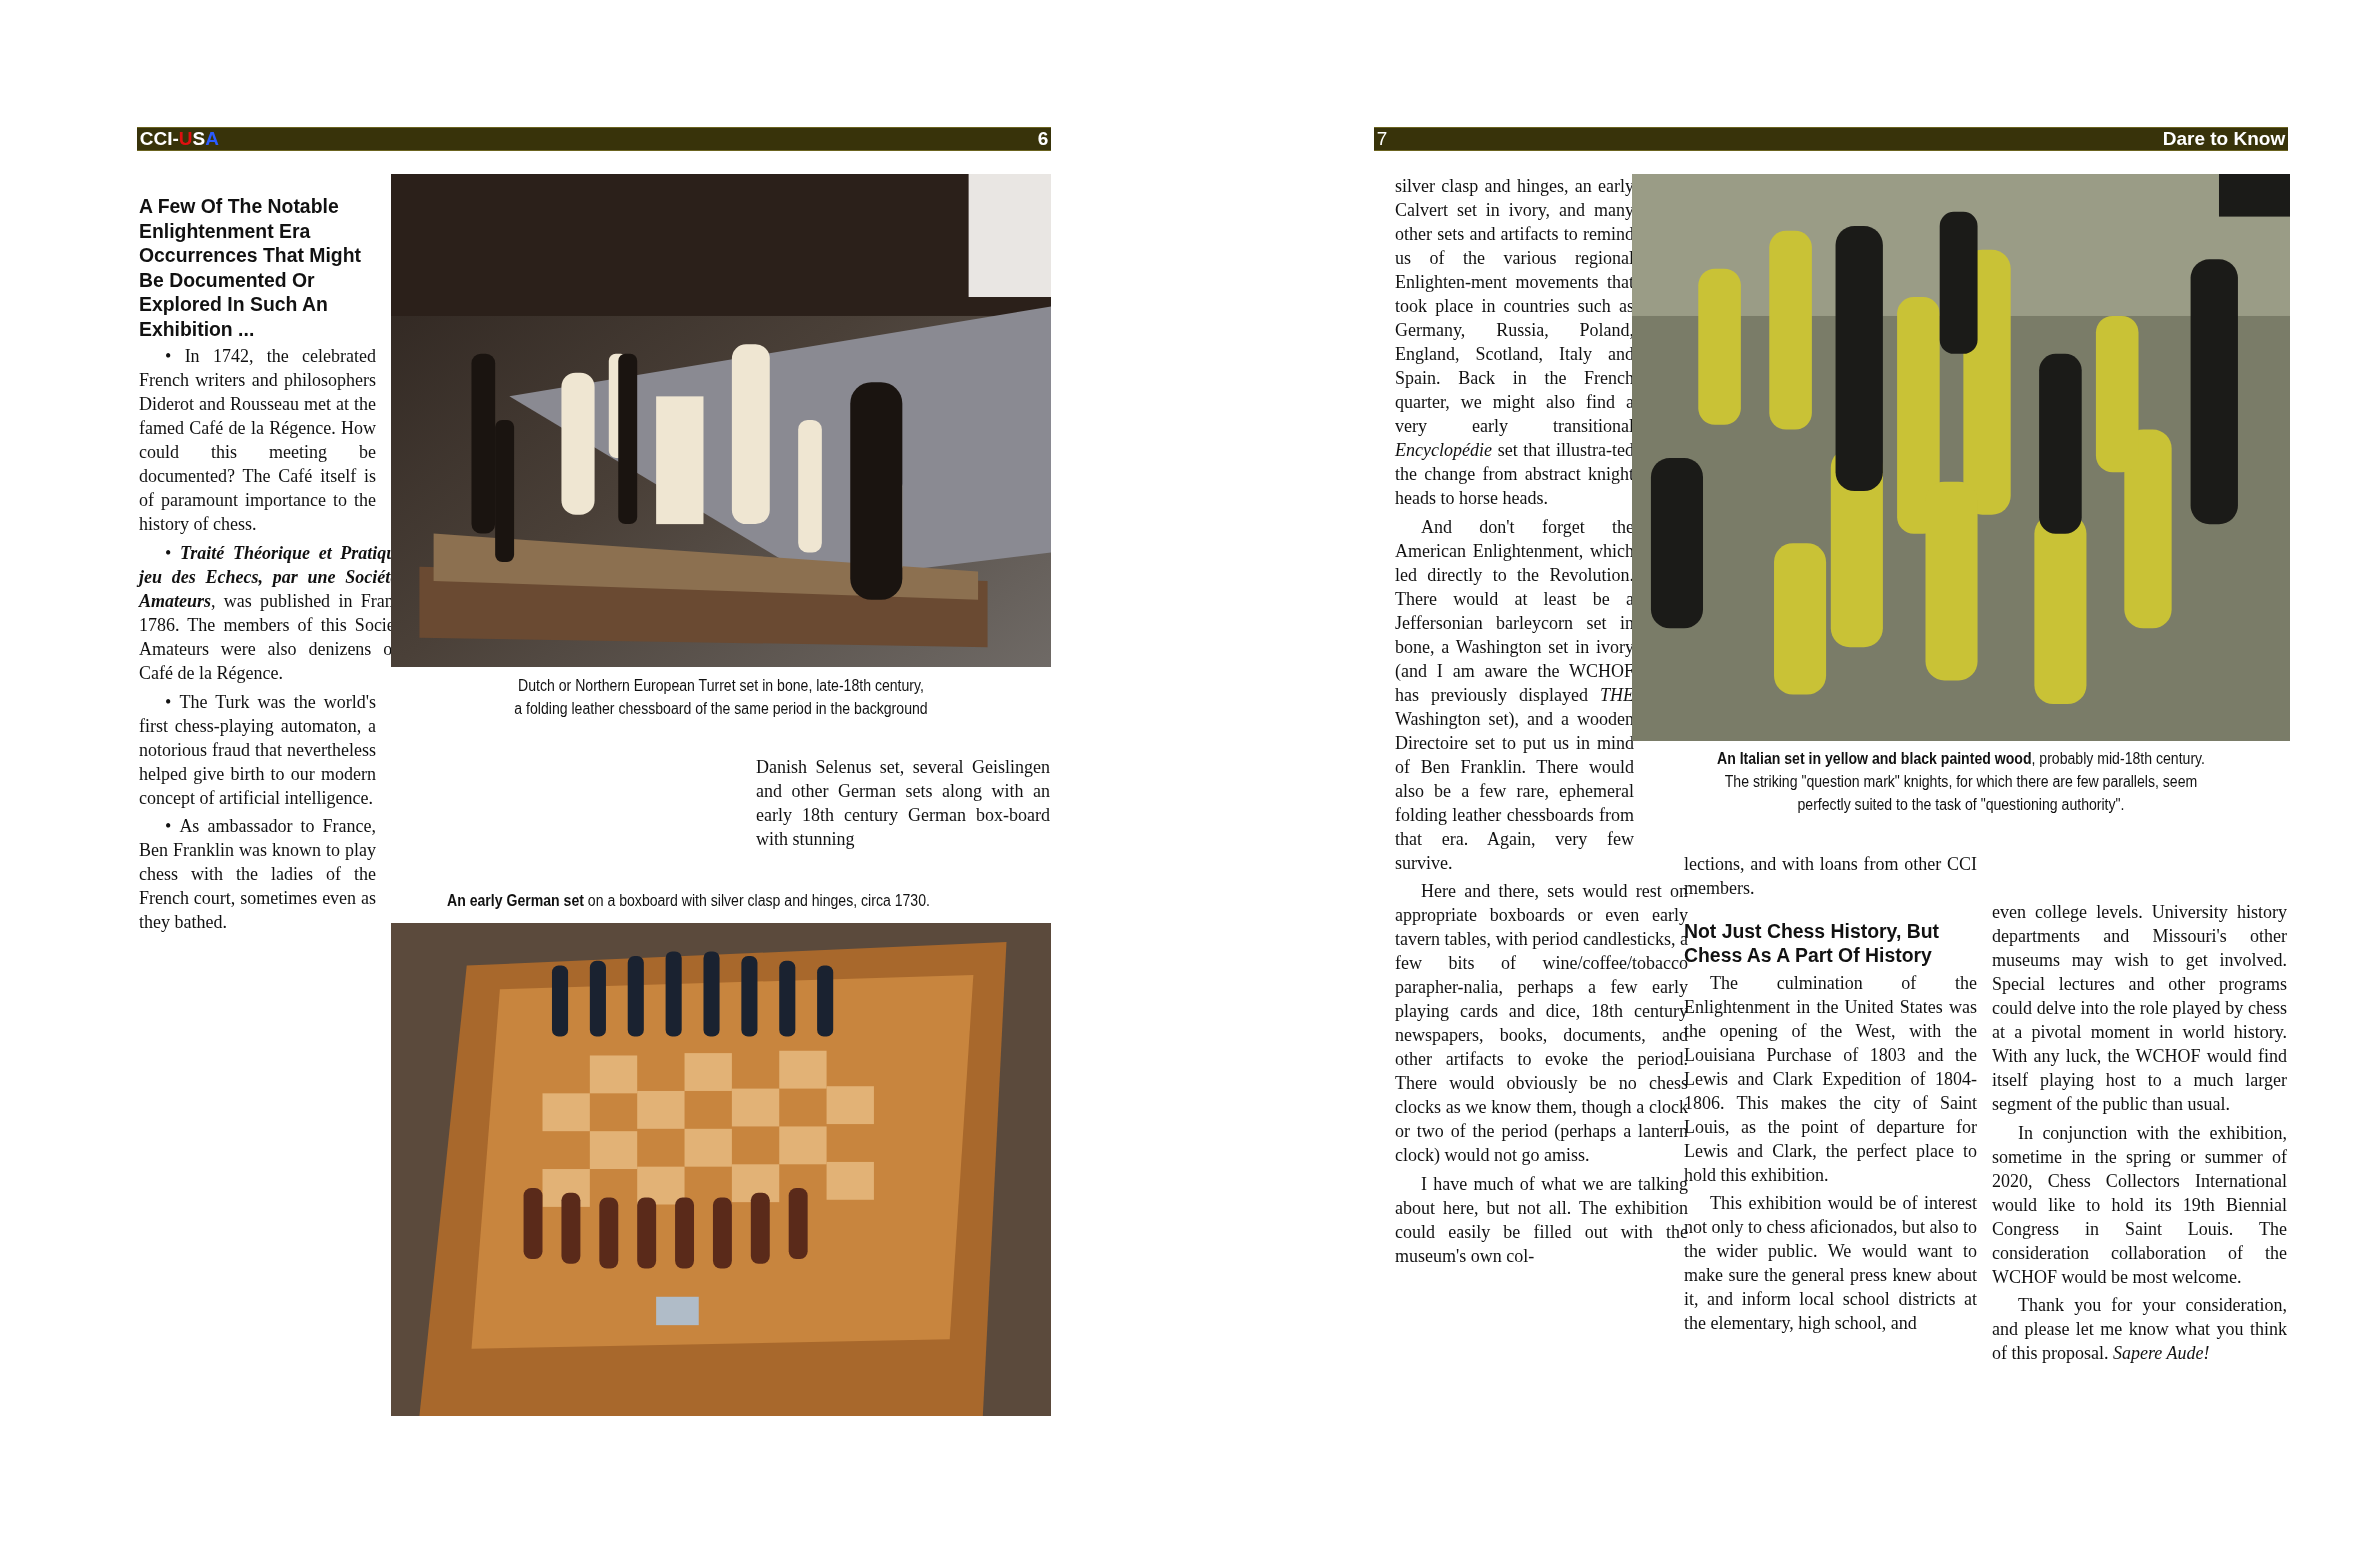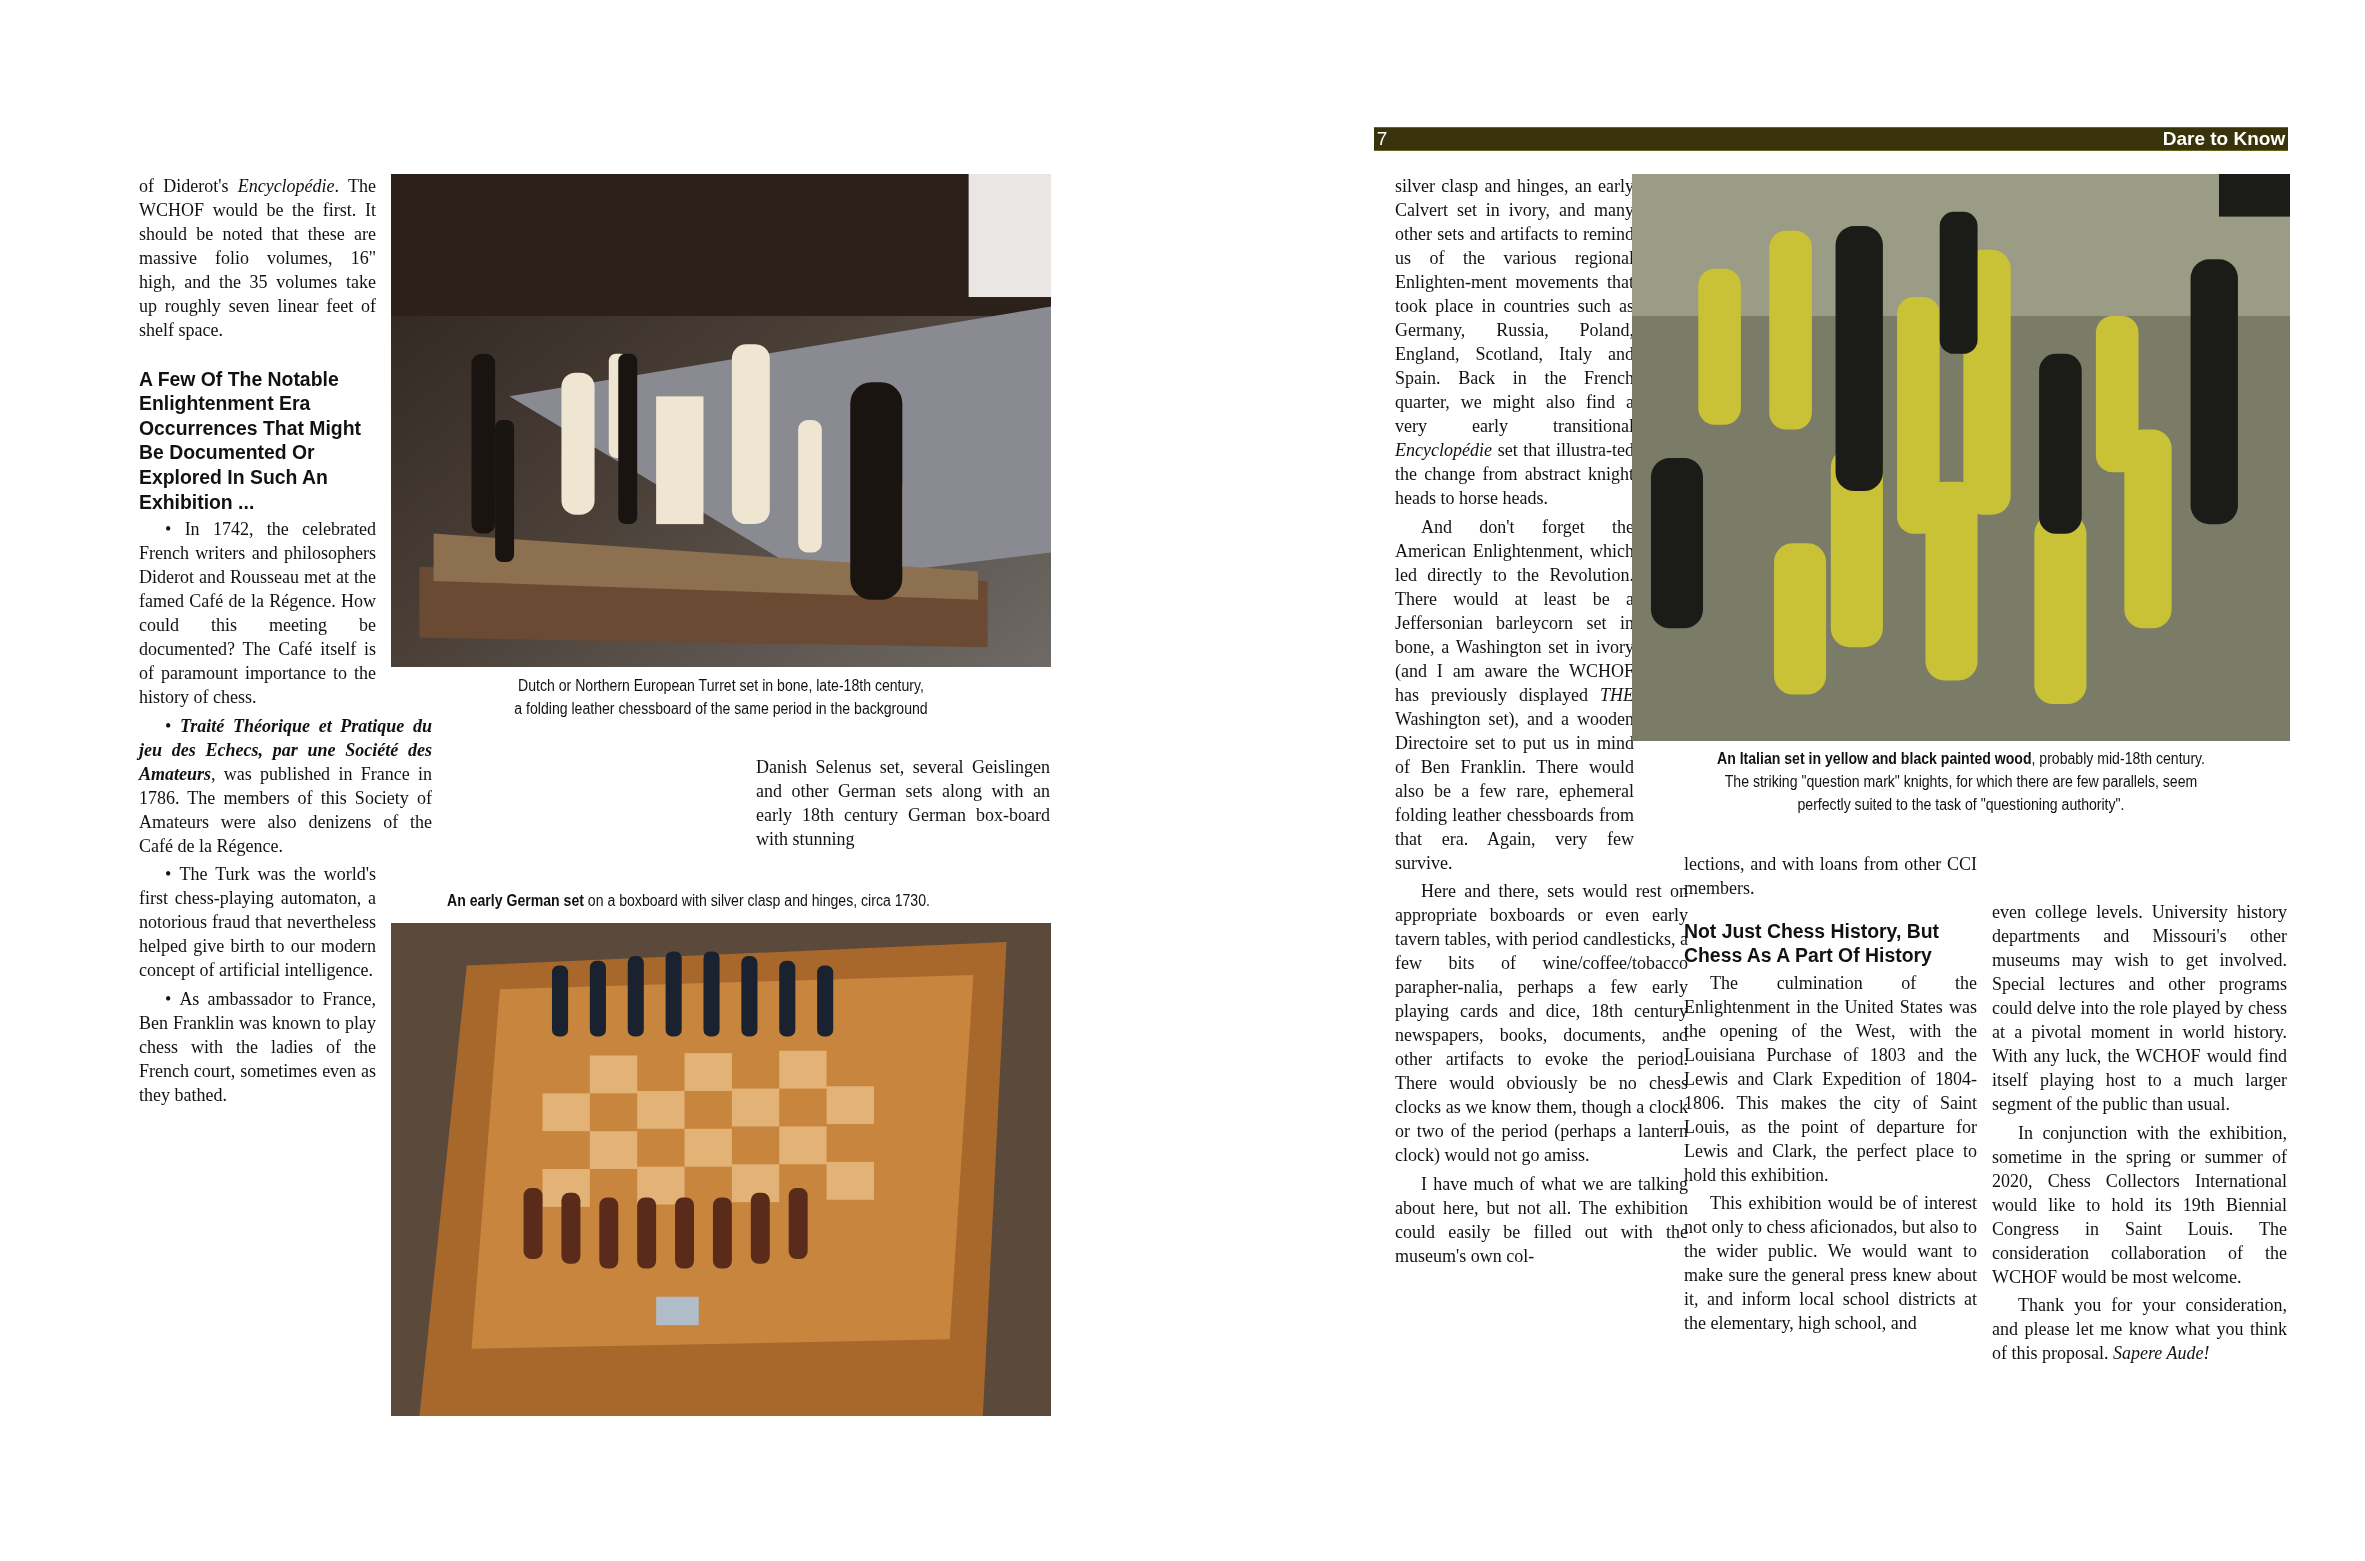--- a/index.html
+++ b/index.html
@@ -17,23 +17,26 @@
   .bi{font-style:italic;font-weight:bold;}
   .cap{position:absolute;font-family:"Liberation Sans","DejaVu Sans",sans-serif;font-size:16px;line-height:23px;text-align:center;transform:scaleX(0.88);transform-origin:center top;}
   .cap b{font-weight:bold;}
   .photo{position:absolute;overflow:hidden;}
   .photo svg{display:block;width:100%;height:100%;}
 </style>
 </head>
 <body>
 
 <div class="page" style="left:0;width:1206px;">
+  <div class="hdr" style="left:137px;top:127px;width:914px;">
+    <span class="l"><span>CCI-</span><span class="red">U</span><span>S</span><span class="blue">A</span></span>
+    <span class="r">6</span>
+  </div>
 
   <div class="col" style="left:139px;top:174px;width:237px;">
-    <p><span>of Diderot's </span><span class="it">Encyclopédie</span><span>. The WCHOF would be the first.  It should be noted that these are massive folio volumes, 16" high, and the 35 volumes take up roughly seven linear feet of shelf space.</span></p>
     <div style="height:20px"></div>
     <div class="h2">A Few Of The Notable Enlightenment Era Occurrences That Might Be Documented Or Explored In Such An Exhibition ...</div>
     <p class="ind">•&nbsp;<span>In 1742, the celebrated French writers and philosophers Diderot and Rousseau met at the famed Café de la Régence.  How could this meeting be documented?  The Café itself is of paramount importance to the history of chess.</span></p>
     <p class="ind" style="width:293px;">•&nbsp;<span class="bi">Traité Théorique et Pratique du jeu des Echecs, par une Société des Amateurs</span><span>, was published in France in 1786. The members of this Society of Amateurs were also denizens of the Café de la Régence.</span></p>
     <p class="ind">•&nbsp;<span>The Turk was the world's first chess-playing automaton, a notorious fraud that nevertheless helped give birth to our modern concept of artificial intelligence.</span></p>
     <p class="ind">•&nbsp;<span>As ambassador to France, Ben Franklin was known to play chess with the ladies of the French court, sometimes even as they bathed.</span></p>
   </div>
 
   <div class="photo" style="left:391px;top:174px;width:660px;height:493px;">
     <svg viewBox="0 0 1394 1042" preserveAspectRatio="none">

